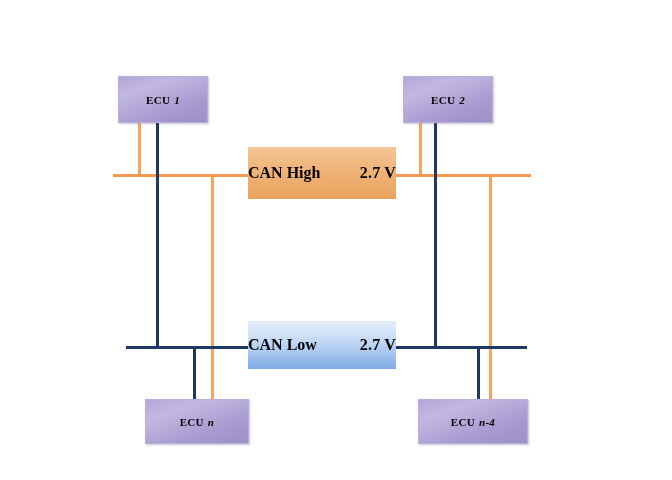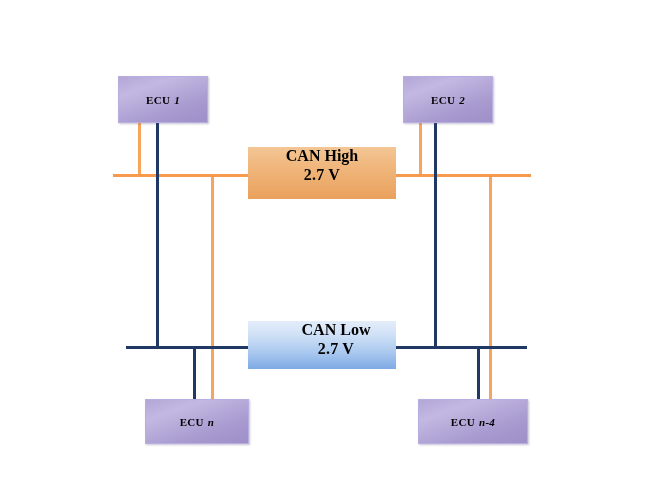--- a/index.html
+++ b/index.html
@@ -40,23 +40,22 @@
   .ecu-box .label-italic {
     font-style: italic;
     padding-left: 4px;
   }
 
   
   .bus-label {
     position: absolute;
     box-sizing: border-box;
     display: flex;
-    flex-direction: column;
     align-items: center;
-    justify-content: flex-start;
+    justify-content: space-between;
     color: #000000;
     font-size: 16px;
     font-weight: bold;
     line-height: 1.18;
     white-space: nowrap;
     z-index: 25;
   }
   .bus-label .line2 {
     letter-spacing: 0.2px;
   }
@@ -133,18 +132,18 @@
   <div class="ecu-box" style="left:418px; top:399px; width:110px; height:45px;">
     <span>ECU</span>
     <span class="label-italic">n-4</span>
   </div>
 
   <div class="bus-label high" style="left:248px; top:147px; width:148px; height:52px;">
     <span class="line1">CAN High</span>
     <span class="line2">2.7 V</span>
   </div>
 
-  <div class="bus-label low" style="left:248px; top:321px; width:148px; height:48px;padding-left:28px;">
+  <div class="bus-label low" style="left:248px; top:321px; width:148px; height:48px;">
     <span class="line1">CAN Low</span>
     <span class="line2">2.7 V</span>
   </div>
 
 </div>
 
 </body></html>

